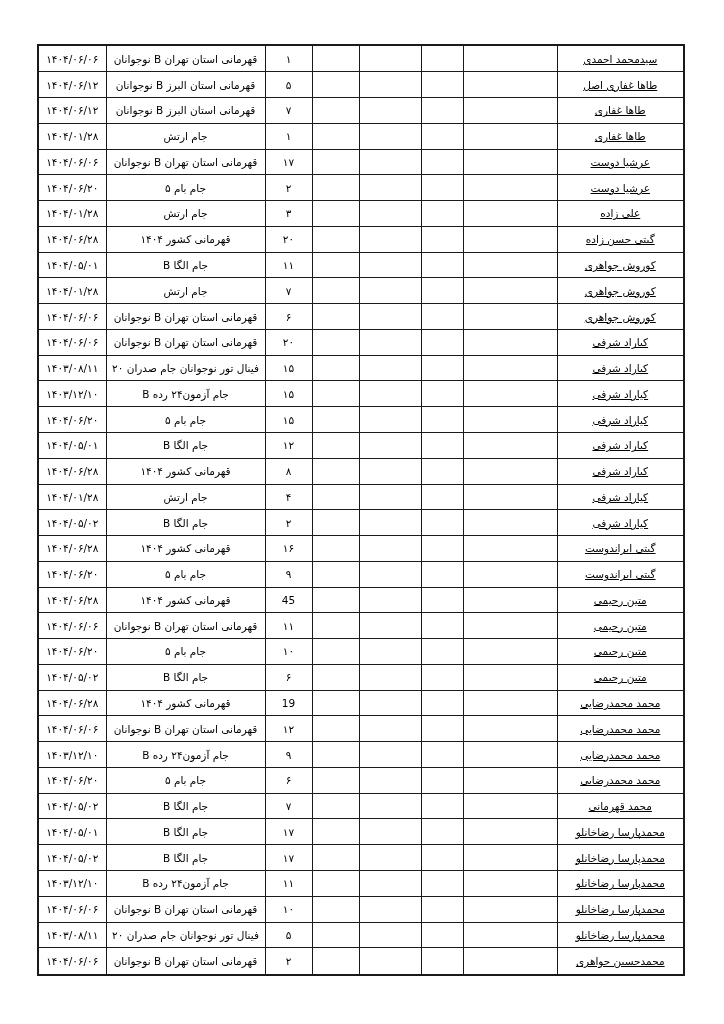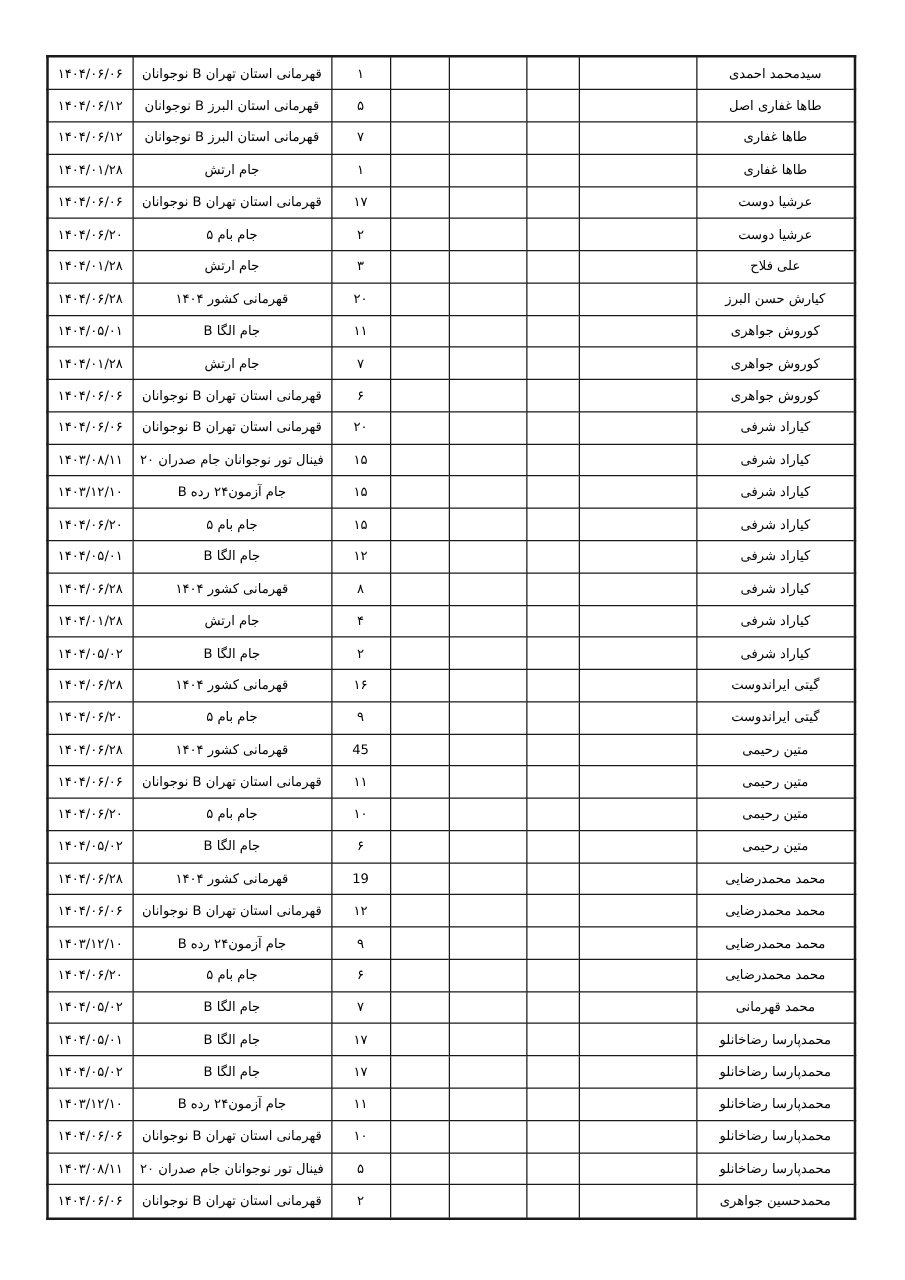--- a/index.html
+++ b/index.html
@@ -29,21 +29,21 @@
     border: 1px solid #1a1a1a;
     padding: 0 2px;
     text-align: center;
     vertical-align: middle;
     font-family: "DejaVu Sans", sans-serif;
     font-size: 10.5px;
     color: #000000;
     white-space: nowrap;
     overflow: hidden;
   }
-  td.cell-name  { font-size: 10.5px; }
+  td.cell-name  { font-size: 10.5px; text-decoration: underline; }
   td.cell-event { font-size: 10px; }
   td.cell-rank  { font-size: 10px; }
   td.cell-date  { font-size: 9.5px; letter-spacing: -0.2px; }
 </style>
 </head>
 <body>
 
 <div class="page">
   <table class="results">
     <colgroup>
@@ -117,32 +117,32 @@
     <td class="cell-empty"></td>
     <td class="cell-empty"></td>
     <td class="cell-empty"></td>
     <td class="cell-empty"></td>
     <td class="cell-rank">۲</td>
     <td class="cell-event">جام بام ۵</td>
     <td class="cell-date">۱۴۰۴/۰۶/۲۰</td>
   </tr>
 
   <tr>
-    <td class="cell-name">علی فلاح</td>
+    <td class="cell-name">علی زاده</td>
     <td class="cell-empty"></td>
     <td class="cell-empty"></td>
     <td class="cell-empty"></td>
     <td class="cell-empty"></td>
     <td class="cell-rank">۳</td>
     <td class="cell-event">جام ارتش</td>
     <td class="cell-date">۱۴۰۴/۰۱/۲۸</td>
   </tr>
 
   <tr>
-    <td class="cell-name">کیارش حسن البرز</td>
+    <td class="cell-name">گیتی حسن زاده</td>
     <td class="cell-empty"></td>
     <td class="cell-empty"></td>
     <td class="cell-empty"></td>
     <td class="cell-empty"></td>
     <td class="cell-rank">۲۰</td>
     <td class="cell-event">قهرمانی کشور ۱۴۰۴</td>
     <td class="cell-date">۱۴۰۴/۰۶/۲۸</td>
   </tr>
 
   <tr>

